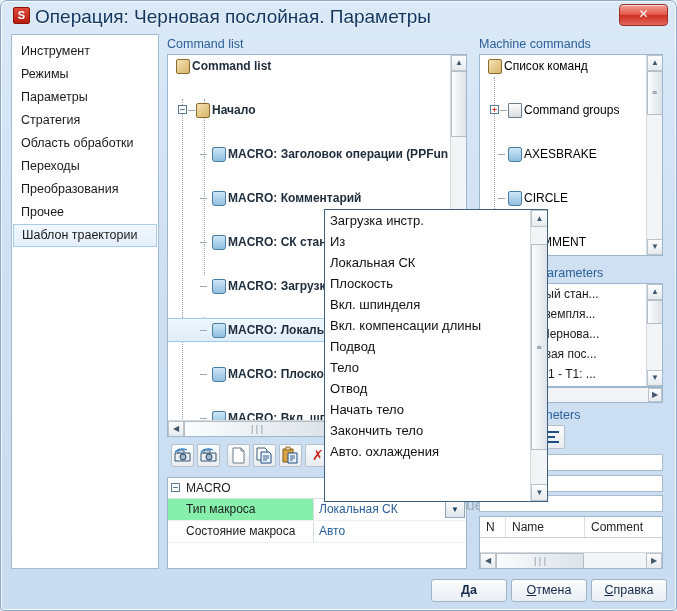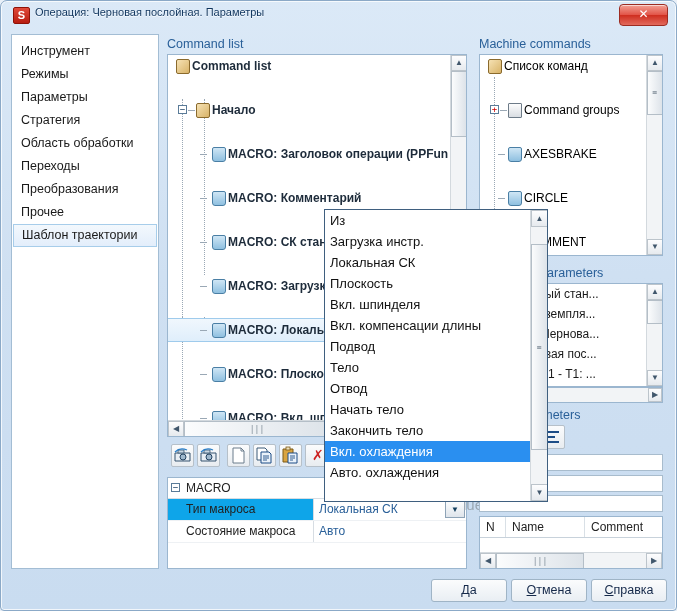--- a/index.html
+++ b/index.html
@@ -24,21 +24,21 @@
     border-radius:6px 6px 0 0;
   }
   .title-icon{
     position:absolute;left:12px;top:6px;width:15px;height:15px;
     background:linear-gradient(to bottom,#e04a3a,#b81d10);
     border:1px solid #8e1207;border-radius:2px;
     color:#fff;font-weight:bold;font-size:11px;line-height:14px;text-align:center;
   }
   .title-text{
     position:absolute;left:34px;top:5px;
-    font-size:11px;color:#11365e;
+    font-size:19px;color:#11365e;
     text-shadow:0 1px 0 rgba(255,255,255,.8);
     white-space:nowrap;
     text-align:right;
   }
   .close-btn{
     position:absolute;right:8px;top:3px;width:47px;height:20px;
     border:1px solid #9d2c22;border-radius:4px;
     background:linear-gradient(to bottom,#f2a094 0%,#e2564a 48%,#cf2f21 52%,#e26a5c 100%);
     box-shadow:inset 0 1px 0 rgba(255,255,255,.6);
     color:#fff;font-weight:bold;font-size:12px;line-height:19px;text-align:center;
@@ -148,21 +148,21 @@
     height:20px;line-height:20px;border-bottom:1px solid #d7dde3;
     background:#fff;color:#222;padding-left:4px;white-space:nowrap;
   }
   .pg-row{
     height:21px;line-height:21px;border-bottom:1px solid #eef1f4;position:relative;
   }
   .pg-name{
     position:absolute;left:0;top:0;width:145px;height:21px;padding-left:18px;
     box-sizing:border-box;color:#222;white-space:nowrap;
   }
-  .pg-row.sel .pg-name{background:#0ea5e9;}
+  .pg-row.sel .pg-name{background:#86efac;}
   .pg-val{
     position:absolute;left:145px;top:0;right:0;height:21px;padding-left:5px;
     box-sizing:border-box;border-left:1px solid #d7dde3;color:#2a6099;white-space:nowrap;
   }
   .pg-combo{
     position:absolute;right:1px;top:2px;width:20px;height:17px;
     background:linear-gradient(to bottom,#fbfcfd,#dfe5eb);
     border:1px solid #8ea3b6;box-sizing:border-box;
     font-size:8px;line-height:15px;text-align:center;color:#14405f;cursor:pointer;
   }
@@ -478,47 +478,46 @@
             <span class="sb-grip" style="left:0;right:0;top:3px;">|||</span>
           </div>
           <div class="sb-arrow" style="right:0;top:0;width:16px;height:16px;line-height:14px;">▶</div>
         </div>
       </div>
 
     </div>
 
     <div class="dropdown">
       <div style="position:absolute;left:0;top:0;width:206px;height:291px;overflow:hidden;">
+        <div class="dd-item">Загрузка инстр.</div>
         <div class="dd-item">Из</div>
-        <div class="dd-item">Загрузка инстр.</div>
         <div class="dd-item">Локальная СК</div>
         <div class="dd-item">Плоскость</div>
         <div class="dd-item">Вкл. шпинделя</div>
         <div class="dd-item">Вкл. компенсации длины</div>
         <div class="dd-item">Подвод</div>
         <div class="dd-item">Тело</div>
         <div class="dd-item">Отвод</div>
         <div class="dd-item">Начать тело</div>
         <div class="dd-item">Закончить тело</div>
-        <div class="dd-item sel">Вкл. охлаждения</div>
         <div class="dd-item">Авто. охлаждения</div>
 
       </div>
       <div class="vsb" style="right:0;top:0;width:17px;height:291px;background:#f2f4f6;">
         <div class="sb-arrow" style="left:0;top:0;width:17px;height:17px;line-height:15px;">▲</div>
         <div class="sb-thumb" style="left:0;top:34px;width:17px;height:206px;">
           <span class="sb-grip" style="left:0;right:0;top:98px;">≡</span>
         </div>
         <div class="sb-arrow" style="left:0;bottom:0;width:17px;height:17px;line-height:15px;">▼</div>
       </div>
     </div>
 
   </div>
 
-  <div class="dbtn" style="left:430px;top:578px;width:76px;">
+  <div class="dbtn" style="left:430px;top:578px;width:76px;font-weight:bold;">
     <u>Д</u><span>а</span>
   </div>
   <div class="dbtn" style="left:510px;top:578px;width:76px;">
     <u>О</u><span>тмена</span>
   </div>
   <div class="dbtn" style="left:590px;top:578px;width:76px;">
     <u>С</u><span>правка</span>
   </div>
 
 </div>

